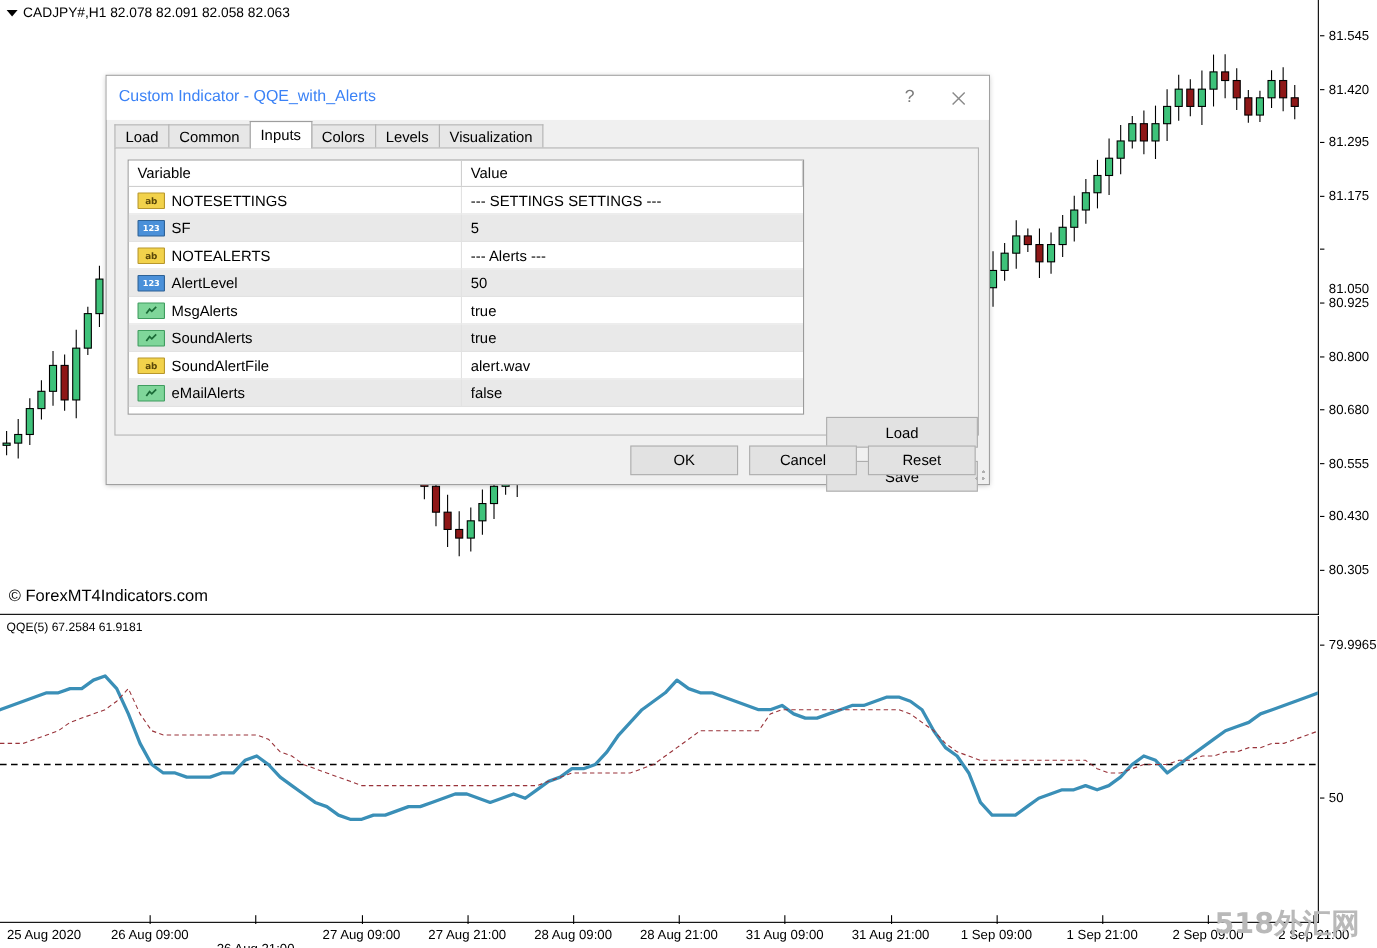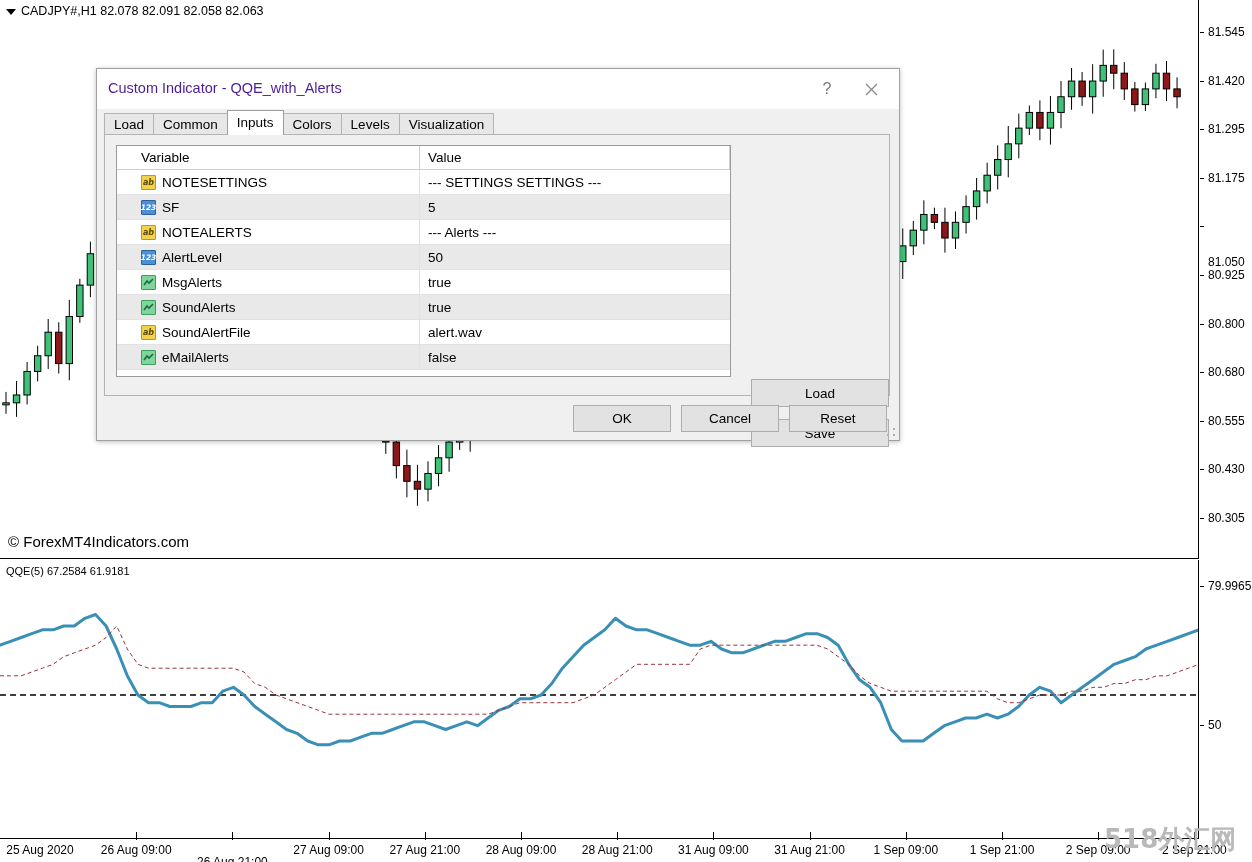--- a/index.html
+++ b/index.html
@@ -32,21 +32,21 @@
   .time-tick{position:absolute;top:-8px;width:1px;height:8px;background:#000;}
 
   #watermark{position:absolute;left:1104px;top:822px;font-size:26px;font-weight:bold;
              color:#b9b9b9;letter-spacing:0px;white-space:nowrap;z-index:1;
              font-family:"DejaVu Sans",sans-serif;}
 
   
   #dialog{position:absolute;left:96px;top:68px;width:802px;height:371px;
           background:#f0f0f0;border:1px solid #a0a0a0;box-shadow:0 1px 5px rgba(0,0,0,.25);z-index:20;}
   #dlg-titlebar{position:relative;height:40px;background:#fff;border-bottom:0;}
-  #dlg-title{position:absolute;left:11px;top:11px;font-size:14.5px;color:#4c1d95;white-space:nowrap;}
+  #dlg-title{position:absolute;left:11px;top:11px;font-size:14.5px;color:#3b82f6;white-space:nowrap;}
   .dlg-btn{position:absolute;top:6px;width:40px;height:28px;display:flex;align-items:center;
            justify-content:center;color:#7a7a7a;cursor:pointer;background:#fff;}
   #dlg-help{right:52px;font-size:16px;}
   #dlg-close{right:8px;}
 
   
   #tabs{position:absolute;left:7px;top:41px;height:25px;display:flex;align-items:flex-end;}
   .tab{height:22px;line-height:22px;padding:0 9px;font-size:13.5px;background:#e7e7e7;
        border:1px solid #b4b4b4;border-bottom:none;margin-right:-1px;color:#000;cursor:pointer;
        box-sizing:border-box;position:relative;}
@@ -54,27 +54,27 @@
 
   #tab-body{position:absolute;left:7px;top:65px;width:786px;height:262px;background:#f0f0f0;
             border:1px solid #b4b4b4;box-sizing:border-box;}
 
   
   #grid{position:absolute;left:11px;top:10px;width:615px;height:232px;background:#fff;
         border:1px solid #9a9a9a;box-sizing:border-box;overflow:hidden;}
   .grid-row{display:flex;height:25px;border-bottom:1px solid #e2e2e2;box-sizing:border-box;}
   .grid-row.alt{background:#e9e9e9;}
   .grid-head{height:24px;border-bottom:1px solid #cfcfcf;background:#fff;}
-  .cell-var{width:303px;display:flex;align-items:center;padding-left:24px;box-sizing:border-box;
+  .cell-var{width:303px;display:flex;align-items:center;padding-left:8px;box-sizing:border-box;
             font-size:13.5px;border-right:1px solid #e2e2e2;}
   .cell-val{flex:1;display:flex;align-items:center;padding-left:8px;box-sizing:border-box;font-size:13.5px;}
   .grid-head .cell-var,.grid-head .cell-val{border-right:1px solid #cfcfcf;color:#000;}
-  .vicon{width:15px;height:15px;margin-right:6px;flex:0 0 auto;border-radius:1px;
+  .vicon{width:25px;height:15px;margin-right:6px;flex:0 0 auto;border-radius:1px;
          font-size:8px;font-weight:bold;display:flex;align-items:center;justify-content:center;
-         font-family:"DejaVu Sans",sans-serif;box-sizing:border-box;font-style:italic;}
+         font-family:"DejaVu Sans",sans-serif;box-sizing:border-box;}
   .vicon.ab{background:#f2d24b;border:1px solid #b8972c;color:#5a4708;}
   .vicon.num{background:#4a90d9;border:1px solid #2d6195;color:#fff;font-size:7.5px;}
   .vicon.bool{background:#7fd69a;border:1px solid #3f9c5f;color:#14612f;position:relative;}
   .vicon.bool svg{display:block;}
 
   
   .side-btn{position:absolute;left:646px;width:138px;height:28px;background:#e2e2e2;
             border:1px solid #adadad;font-size:13.5px;display:flex;align-items:center;
             justify-content:center;cursor:pointer;box-sizing:border-box;}
   #btn-load{top:244px;}

